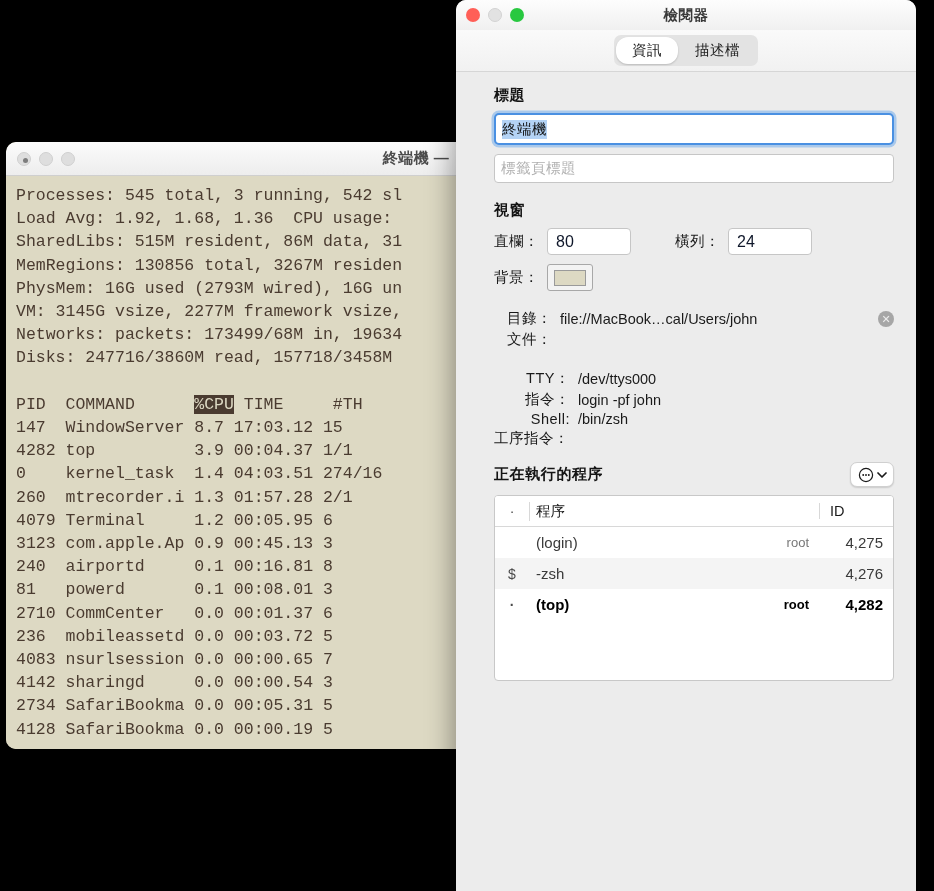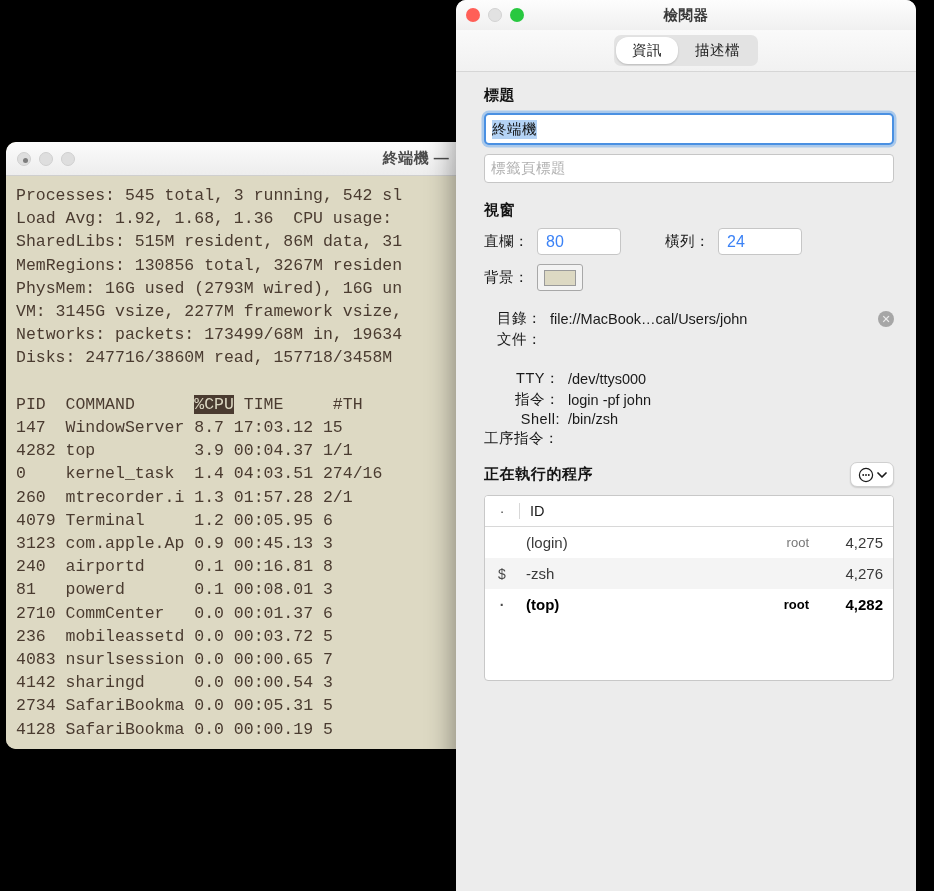--- a/index.html
+++ b/index.html
@@ -123,21 +123,21 @@
     border-radius: 12px;
     letter-spacing: 0.5px;
     cursor: default;
   }
   .seg.active {
     background: #ffffff;
     box-shadow: 0 1px 2px rgba(0,0,0,0.18);
   }
 
   #inspector-content {
-    padding: 14px 22px 0 28px;
+    padding: 14px 22px 0 38px;
     height: calc(100% - 72px);
     background: #ececec;
     overflow: hidden;
   }
   .section-head {
     font-size: 15px;
     font-weight: bold;
     color: #141414;
     letter-spacing: 0.6px;
     margin-bottom: 8px;
@@ -174,21 +174,21 @@
     color: #1a1a1a;
     letter-spacing: 0.5px;
   }
   .small-field {
     width: 84px;
     height: 27px;
     background: #fff;
     border: 1px solid #c6c6c6;
     border-radius: 4px;
     font-size: 16px;
-    color: #3b82f6;
+    color: #0f172a;
     display: flex;
     align-items: center;
     padding-left: 8px;
   }
   .color-well {
     width: 46px;
     height: 27px;
     background: #f3f3f3;
     border: 1px solid #a8a8a8;
     border-radius: 3px;
@@ -375,20 +375,21 @@
         </svg>
         <svg width="10" height="8" viewBox="0 0 10 8">
           <path d="M1 2 L5 6 L9 2" fill="none" stroke="#1a1a1a" stroke-width="1.7" stroke-linecap="round" stroke-linejoin="round"></path>
         </svg>
       </div>
     </div>
 
     <div id="proc-table">
       <div class="pt-head">
         <span class="c-dot">·</span>
+        <span class="c-name">程序</span>
         <span class="c-id">ID</span>
       </div>
       <div id="proc-rows">
           <div class="pt-row">
             <span class="c-dot"></span>
             <span class="c-name nb">(login)</span>
             <span class="c-user">root</span>
             <span class="c-id">4,275</span>
           </div>
           <div class="pt-row alt">

